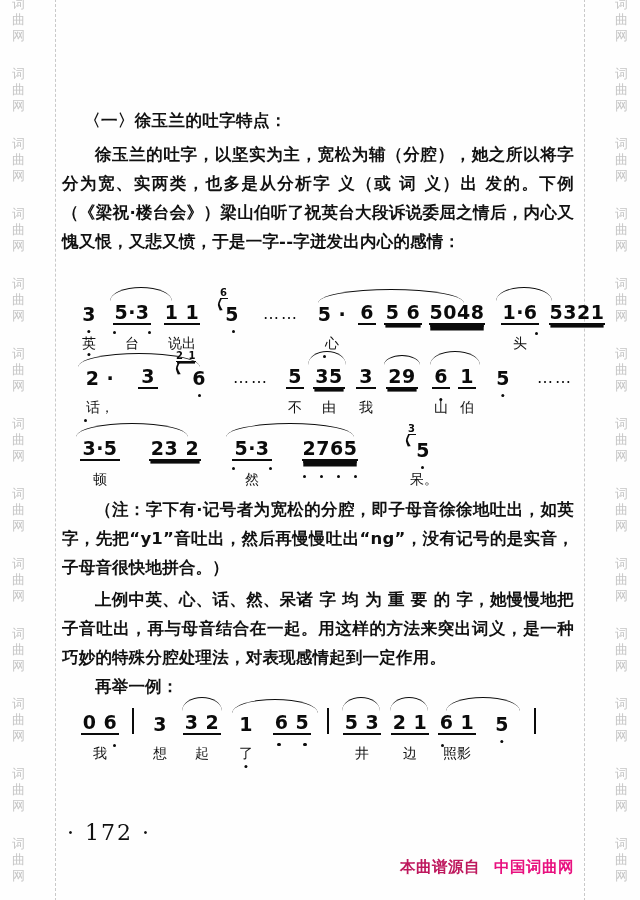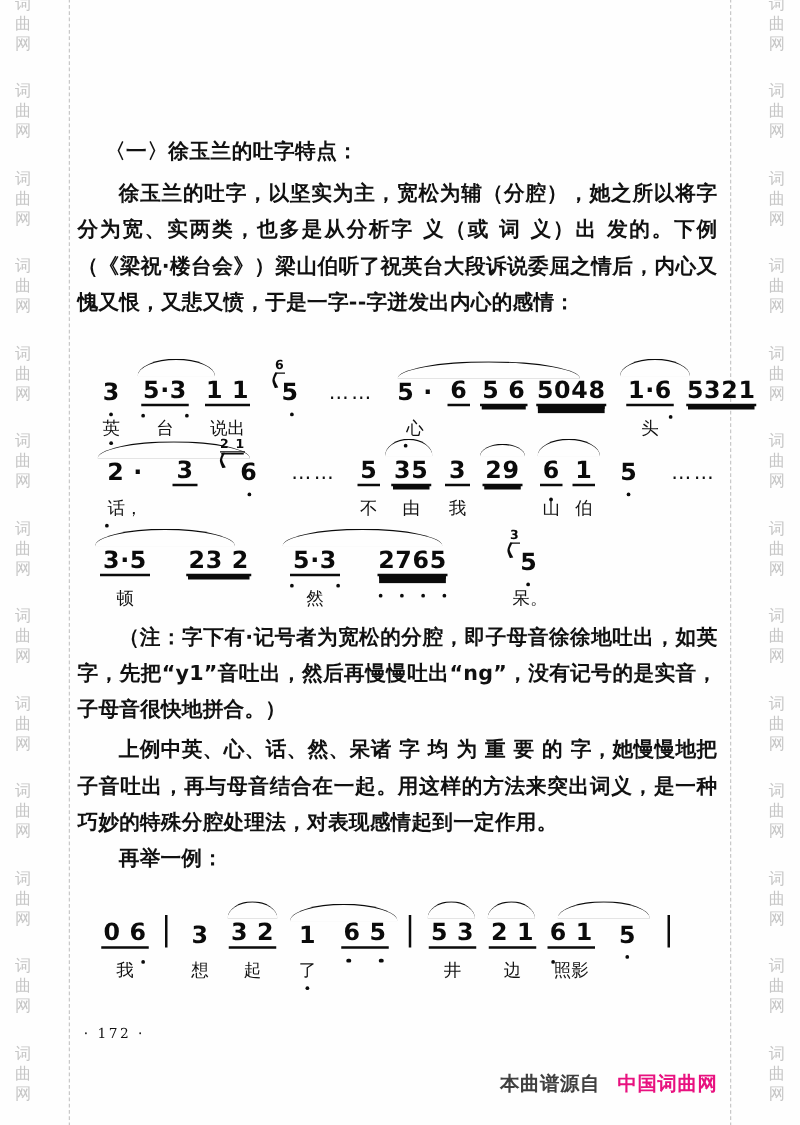--- a/index.html
+++ b/index.html
@@ -232,21 +232,21 @@
     background: #0b0b0b;
     height: 26px;
     margin-bottom: 1px;
   }
 
   
   .pagenum {
     position: absolute;
     left: 5px;
     font-family: "DejaVu Serif", "Liberation Serif", serif;
-    font-size: 11px;
+    font-size: 22px;
     letter-spacing: 2px;
     color: #111;
   }
   .source-line {
     position: absolute;
     right: 4px;
     display: flex;
     align-items: center;
     gap: 14px;
     font-family: "DejaVu Sans", sans-serif;
@@ -607,21 +607,21 @@
     </div>
 
     <div style="position:absolute; left:0px; top:585px; right:4px;">
       <div class="para indent">上例中英、心、话、然、呆诸 字 均 为 重 要 的 字，她慢慢地把子音吐出，再与母音结合在一起。用这样的方法来突出词义，是一种巧妙的特殊分腔处理法，对表现感情起到一定作用。</div>
     </div>
 
     <div style="position:absolute; left:0px; top:672px; right:4px;">
       <div class="para indent">再举一例：</div>
     </div>
 
-    <div class="staff" style="position:absolute; left:14px; top:722px; height:64px;">
+    <div class="staff" style="position:absolute; left:14px; top:698px; height:64px;">
 
       <div class="cell" style="width:48px;">
         <div class="note beam1" style="padding:0 2px;">0 6</div>
         <div class="odot-lowr" style="right:8px;bottom:15px;"></div>
         <div class="lyric">我</div>
       </div>
 
       <div class="cell" style="width:18px;">
         <div class="barline"></div>
         <div class="lyric lyric-spacer">　</div>
@@ -686,18 +686,18 @@
 
       <div class="cell" style="width:22px;">
         <div class="barline"></div>
         <div class="lyric lyric-spacer">　</div>
       </div>
     </div>
 
     <div class="pagenum" style="top:820px;">· 172 ·</div>
 
     <div class="source-line" style="top:857px;">
-      <span style="color:#404040;font-family:Liberation Serif, serif;">本曲谱源自</span>
+      <span style="color:#be185d;font-family:Liberation Serif, serif;">本曲谱源自</span>
       <span style="color:#e8117f;">中国词曲网</span>
     </div>
 
   </div>
 </div>
 
 </body></html>

